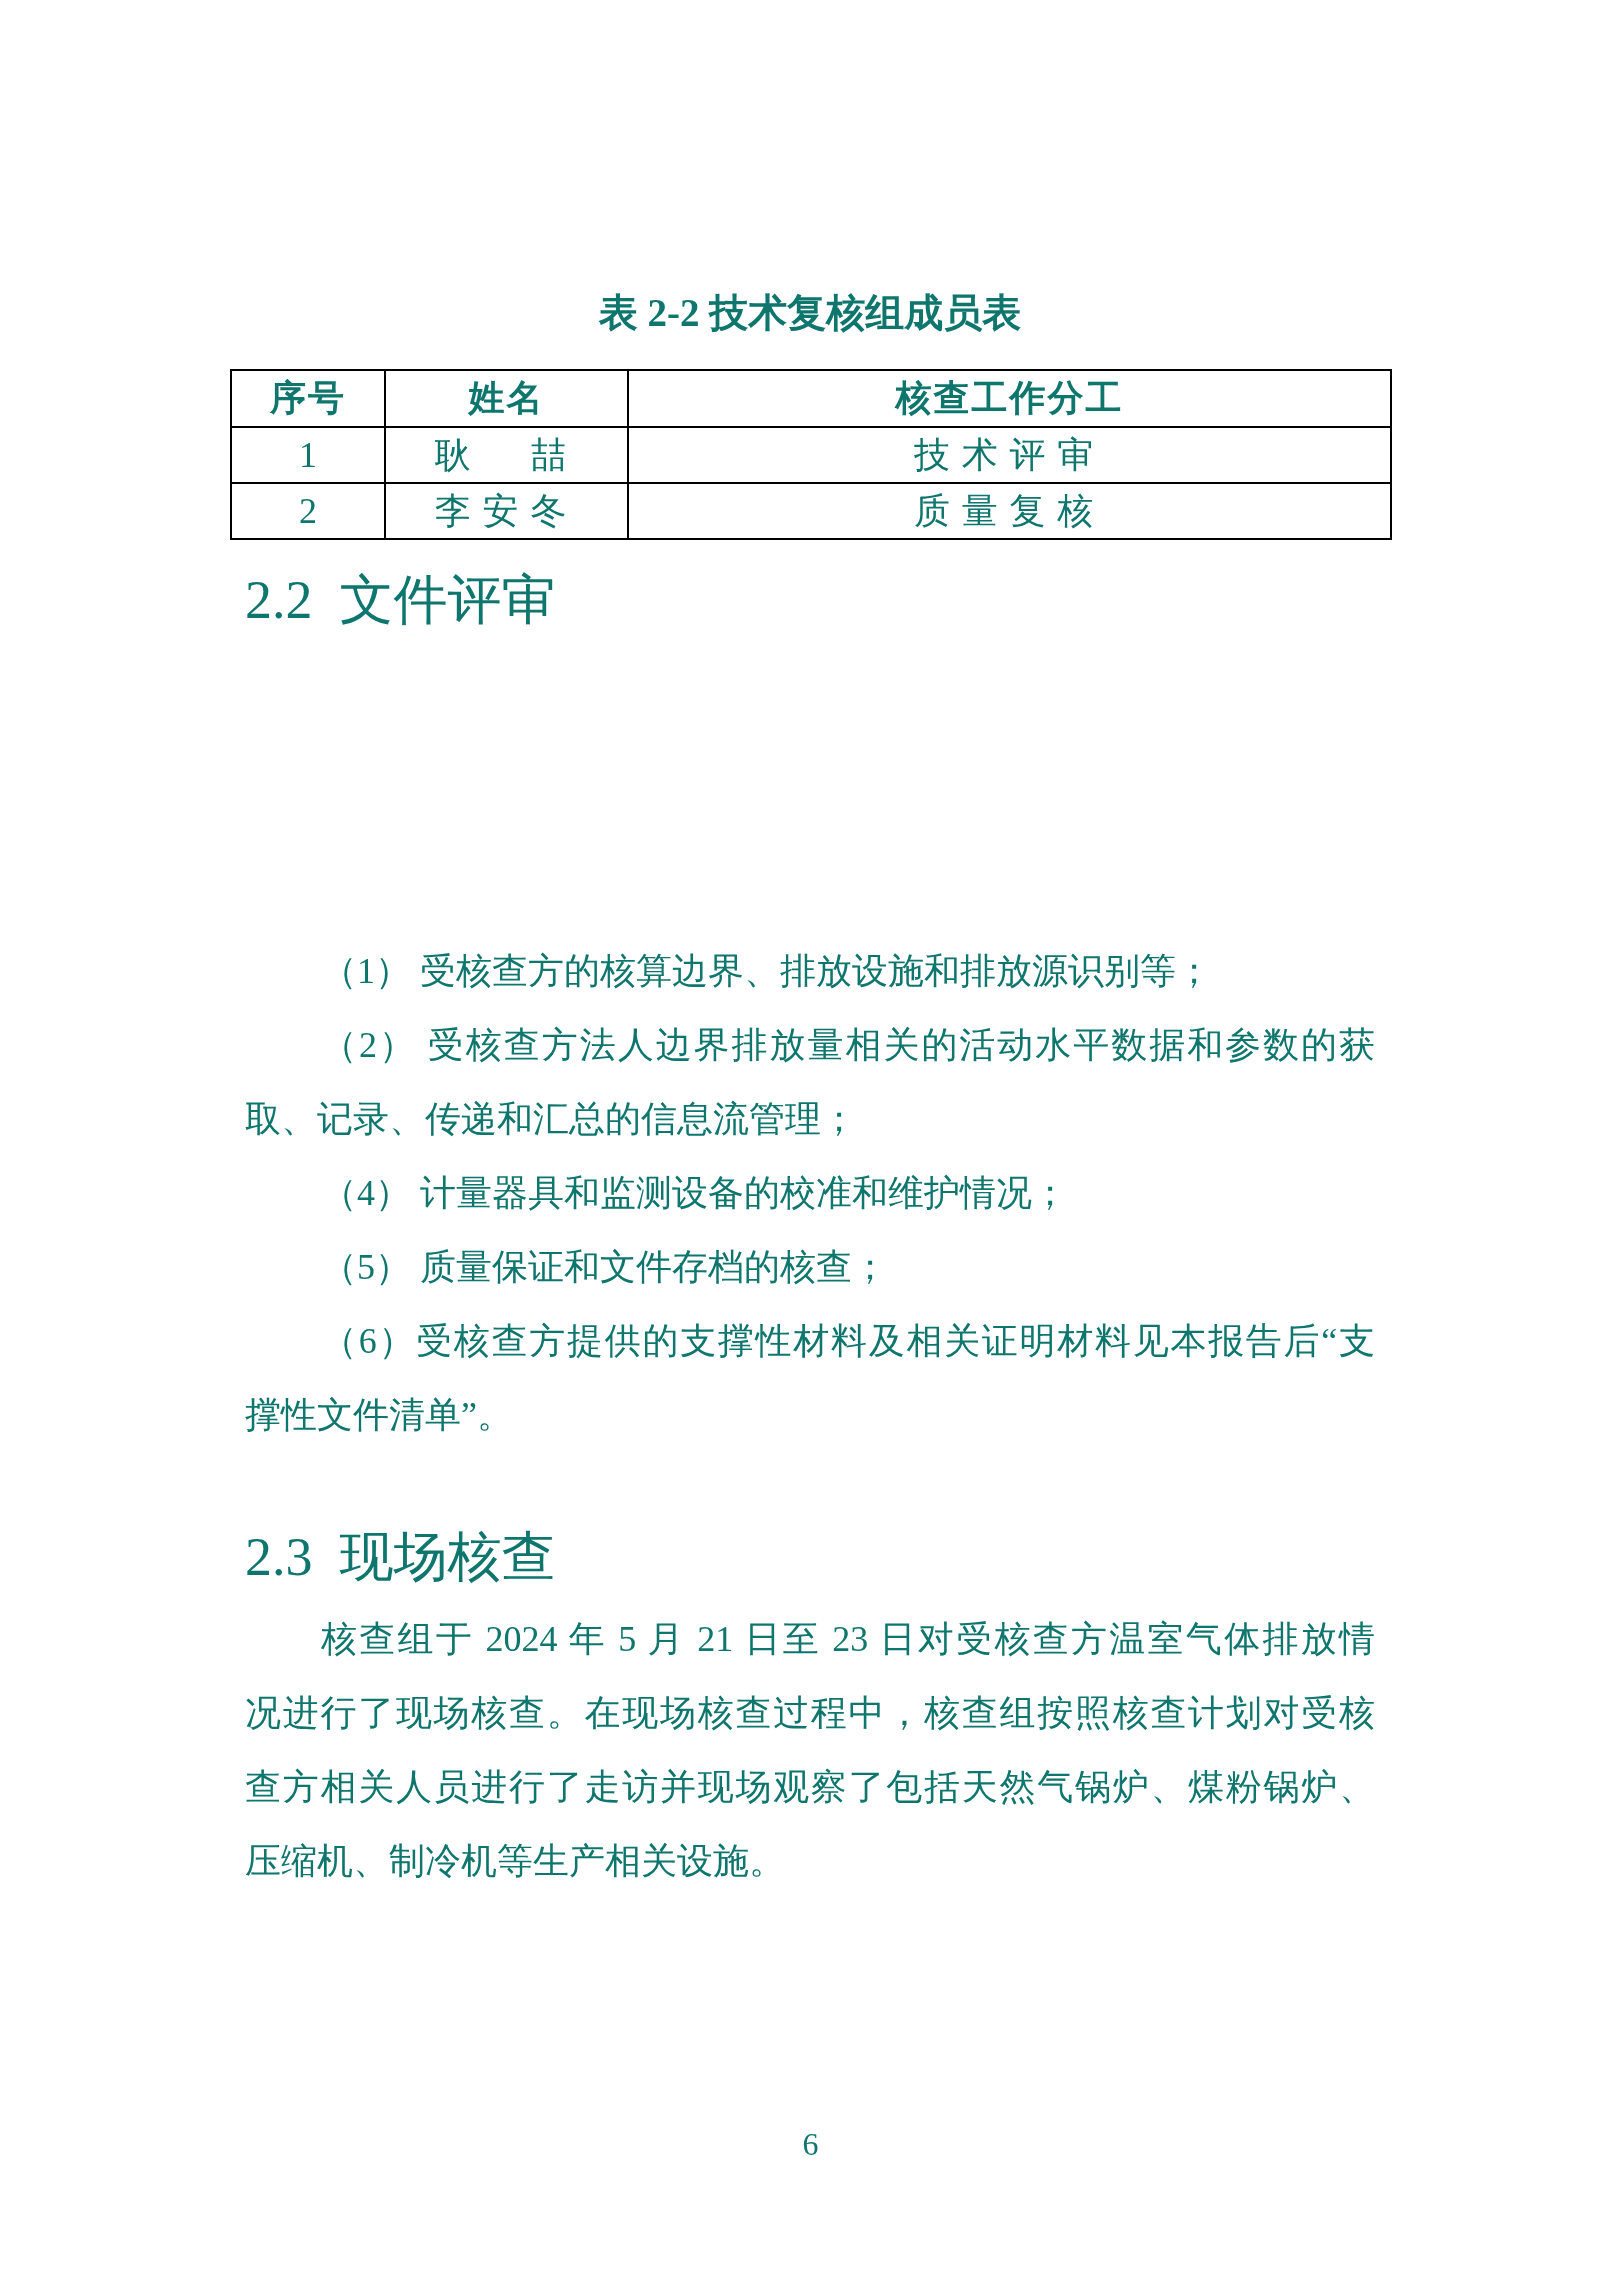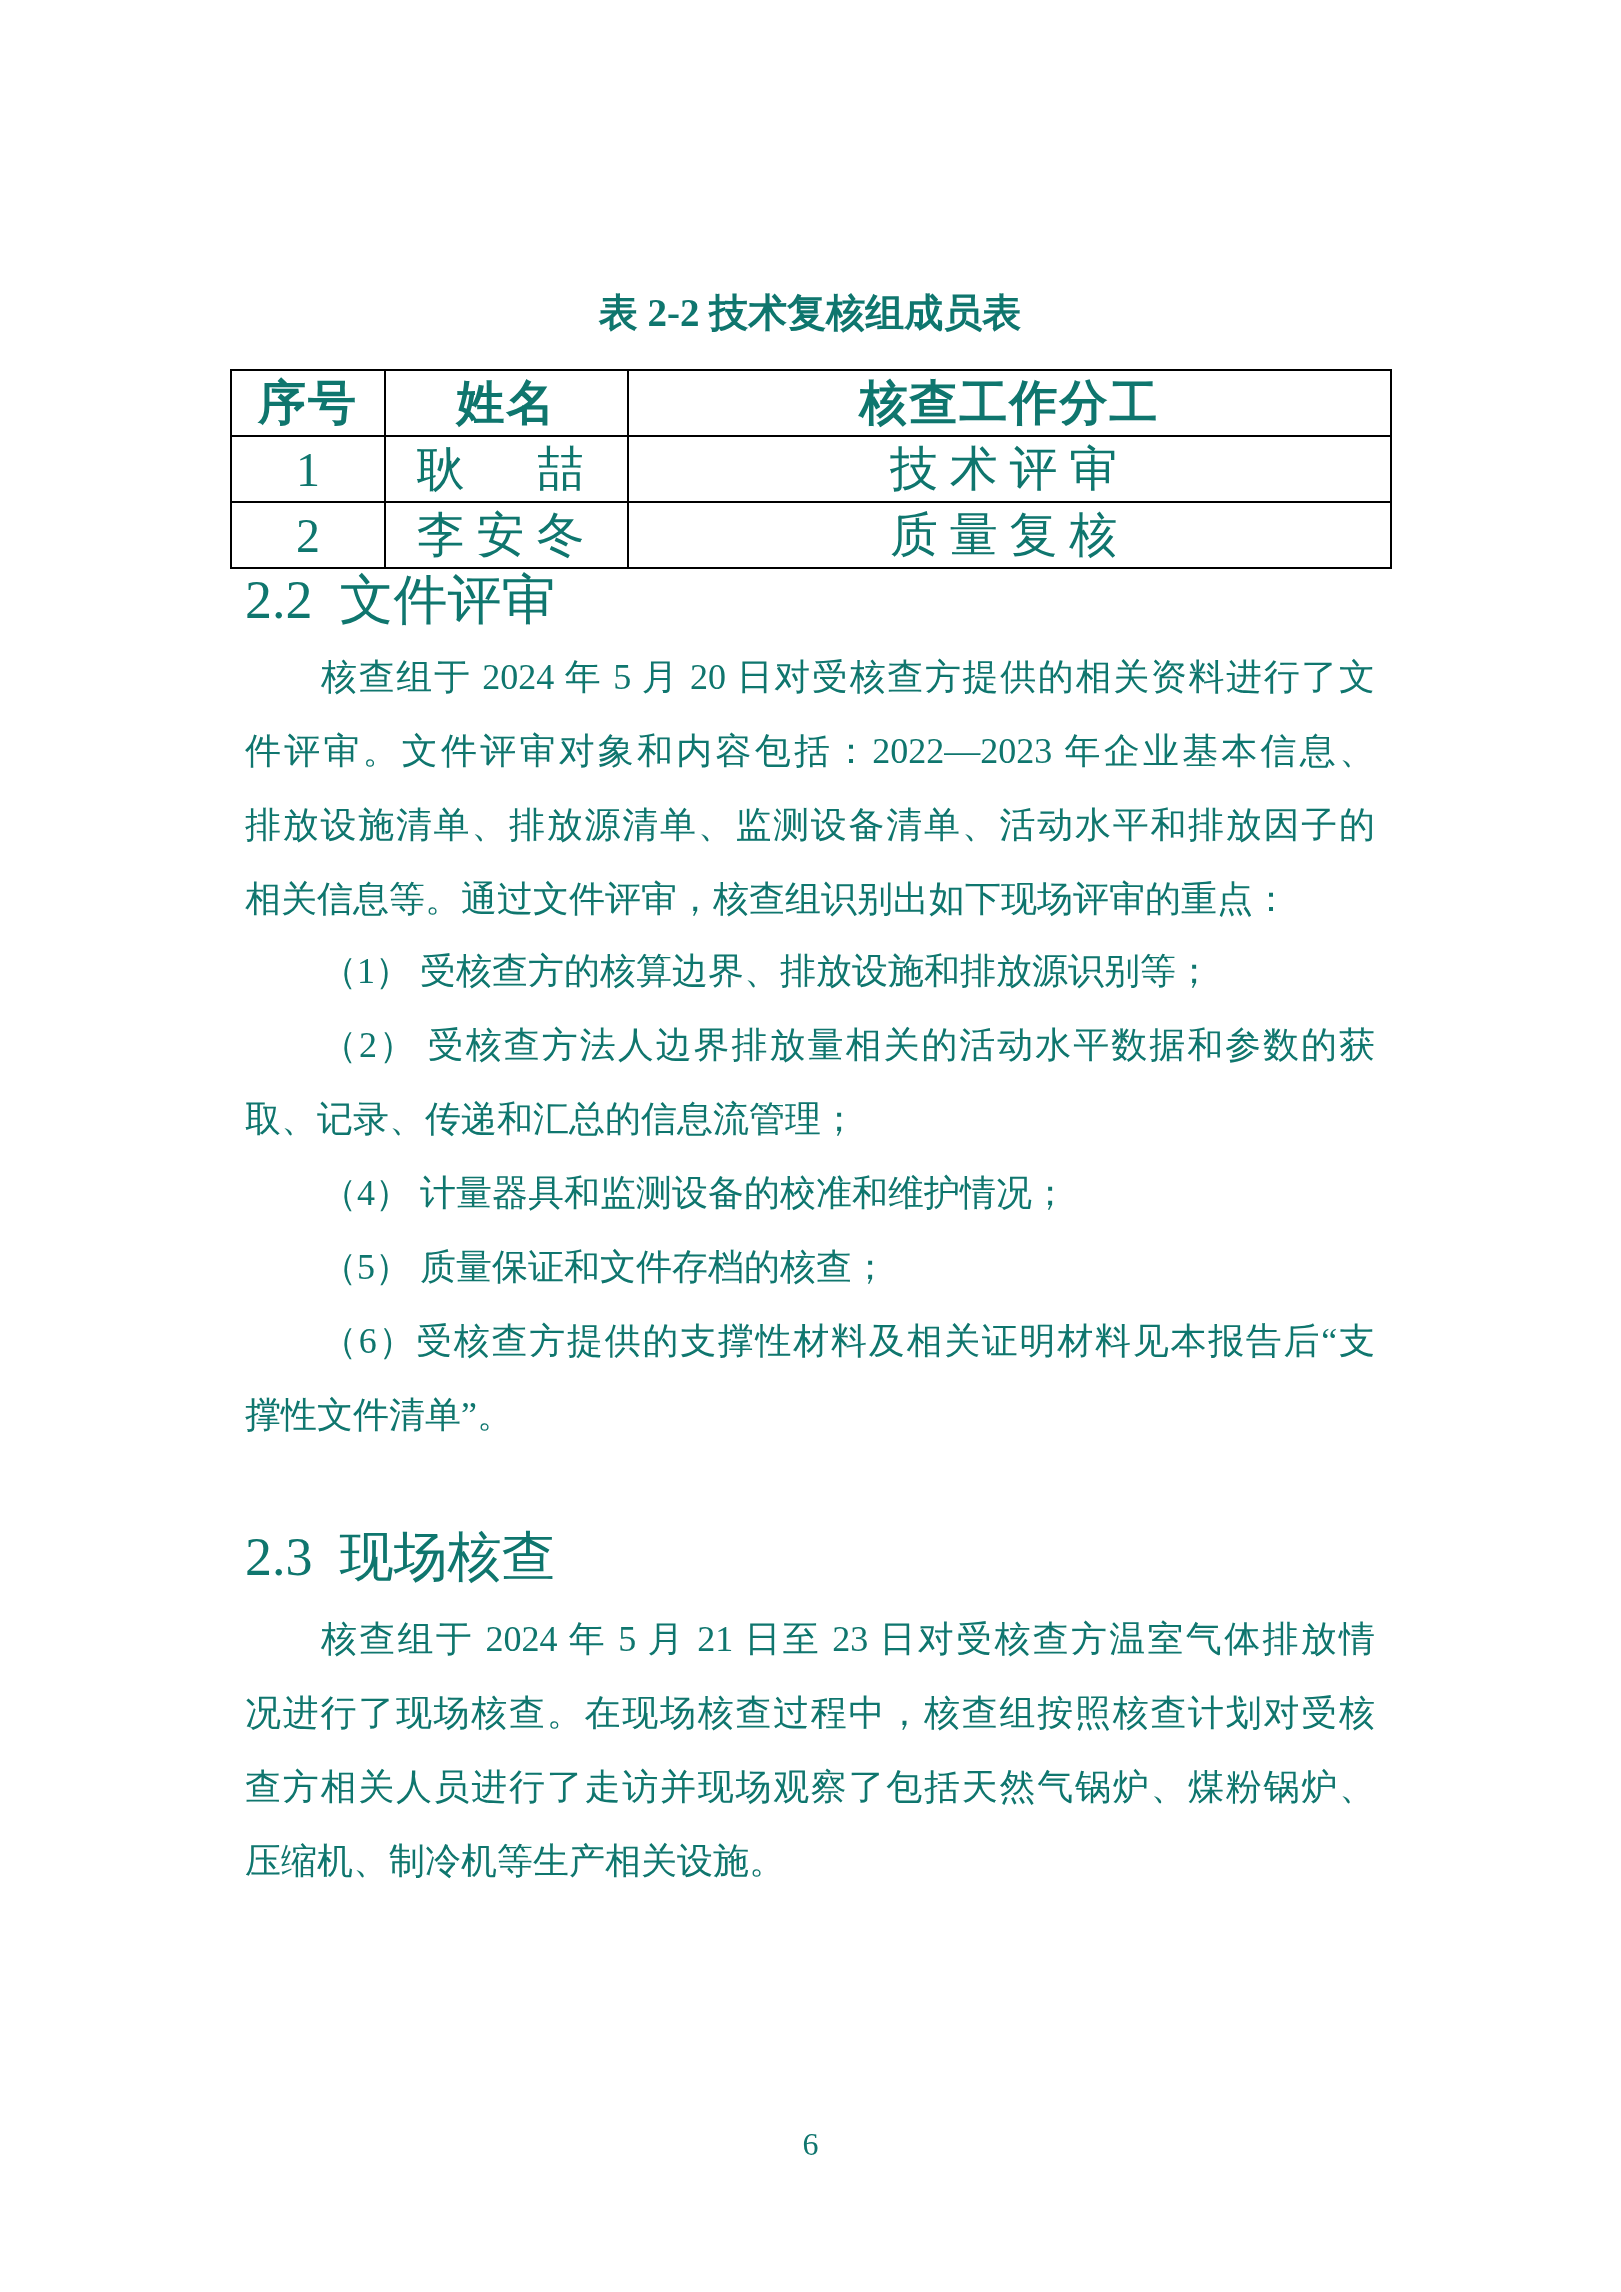--- a/index.html
+++ b/index.html
@@ -34,21 +34,21 @@
     left: 230px;
     top: 369px;
     width: 1160px;
     border-collapse: collapse;
     table-layout: fixed;
   }
   table.members td, table.members th {
     border: 2px solid #000000;
     text-align: center;
     vertical-align: middle;
-    font-size: 48px;
+    font-size: 36px;
     padding: 0;
     overflow: hidden;
   }
   table.members th { height: 55px; font-weight: bold; letter-spacing: 2px; }
   table.members td { height: 54px; font-weight: normal; }
   td.cell-name, td.cell-role { letter-spacing: 11.8px; }
   col.c1 { width: 154px; }
   col.c2 { width: 243px; }
   col.c3 { width: 763px; }
 
@@ -127,26 +127,20 @@
     <tr>
       <td class="cell-no">2</td>
       <td class="cell-name">李安冬</td>
       <td class="cell-role">质量复核</td>
     </tr>
   </tbody>
     </table>
 
   <div class="sec-heading h22">2.2  文件评审</div>
 
-  <div class="textblock tb-p22">
-    <div class="line j ind">核查组于 2024 年 5 月 20 日对受核查方提供的相关资料进行了文</div>
-    <div class="line j">件评审。文件评审对象和内容包括：2022—2023 年企业基本信息、</div>
-    <div class="line j">排放设施清单、排放源清单、监测设备清单、活动水平和排放因子的</div>
-    <div class="line">相关信息等。通过文件评审，核查组识别出如下现场评审的重点：</div>
-  </div>
 
   <div class="textblock tb-items">
     <div class="line ind">（1） 受核查方的核算边界、排放设施和排放源识别等；</div>
     <div class="line j ind">（2） 受核查方法人边界排放量相关的活动水平数据和参数的获</div>
     <div class="line">取、记录、传递和汇总的信息流管理；</div>
     <div class="line ind">（4） 计量器具和监测设备的校准和维护情况；</div>
     <div class="line ind">（5） 质量保证和文件存档的核查；</div>
     <div class="line j ind">（6）受核查方提供的支撑性材料及相关证明材料见本报告后“支</div>
     <div class="line">撑性文件清单”。</div>
   </div>

